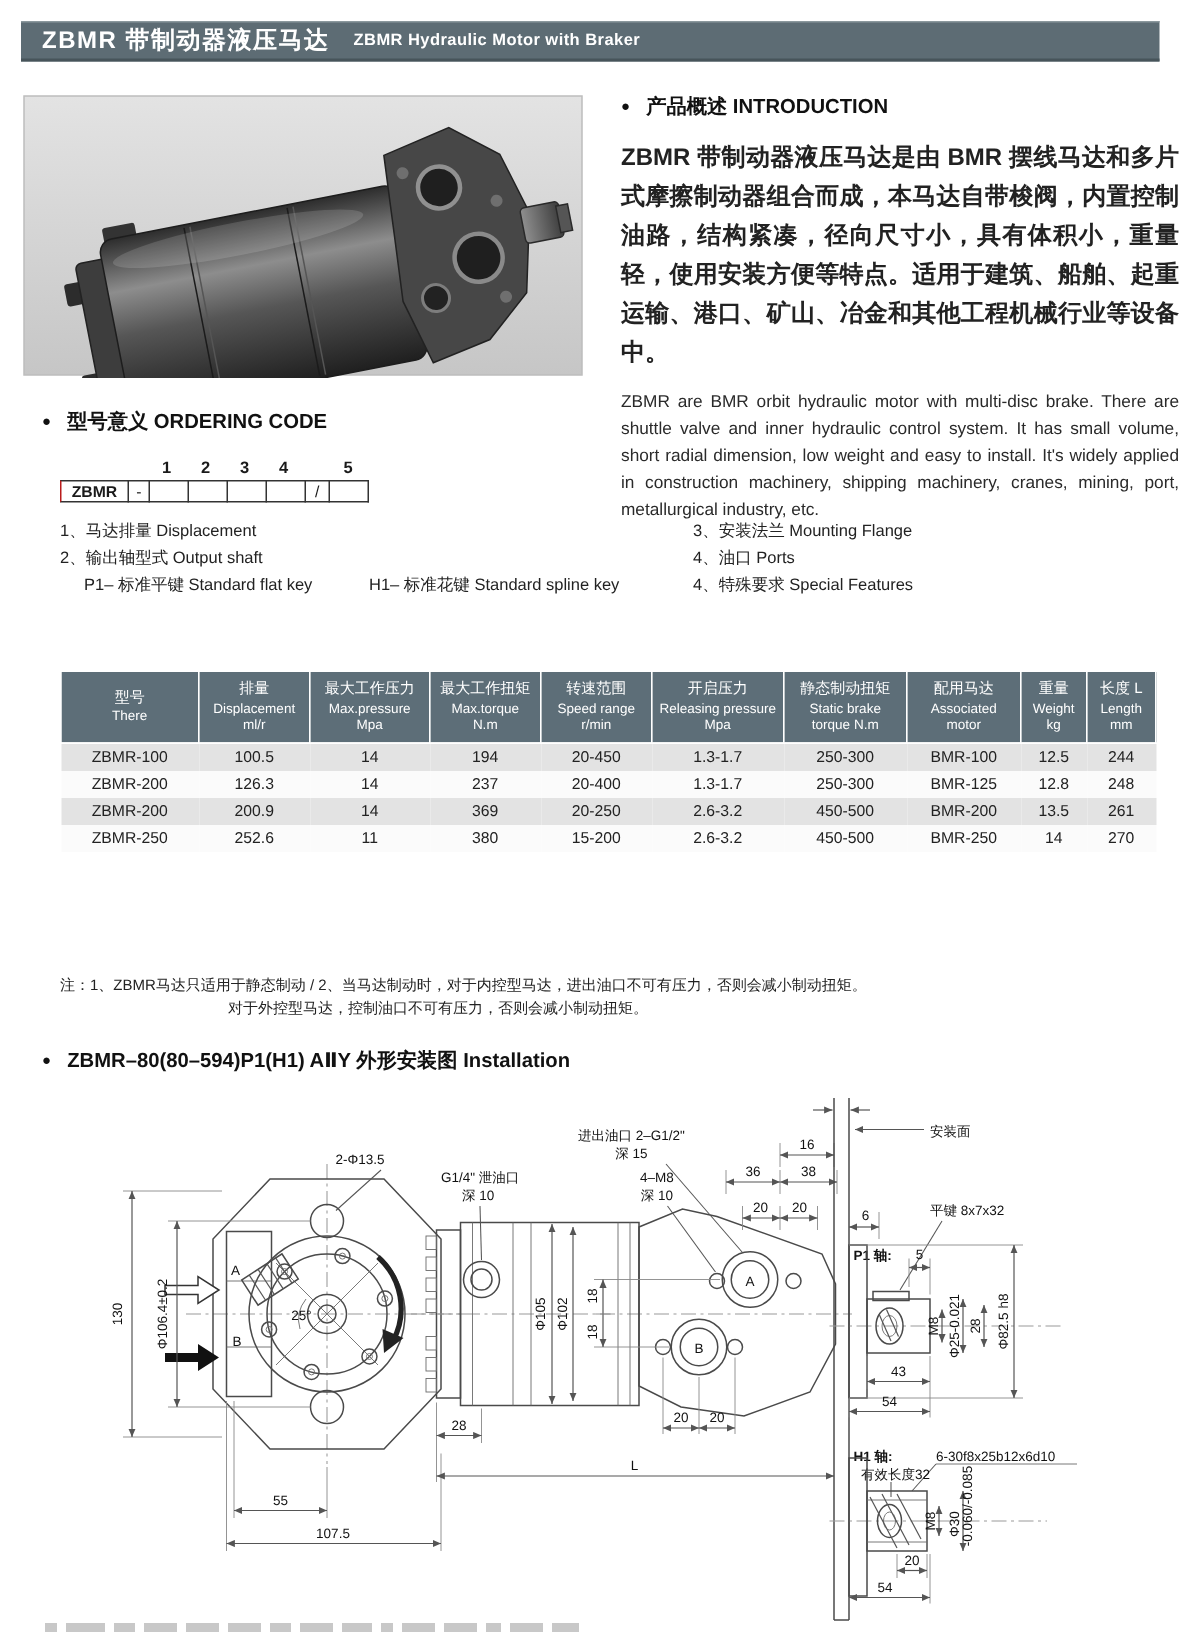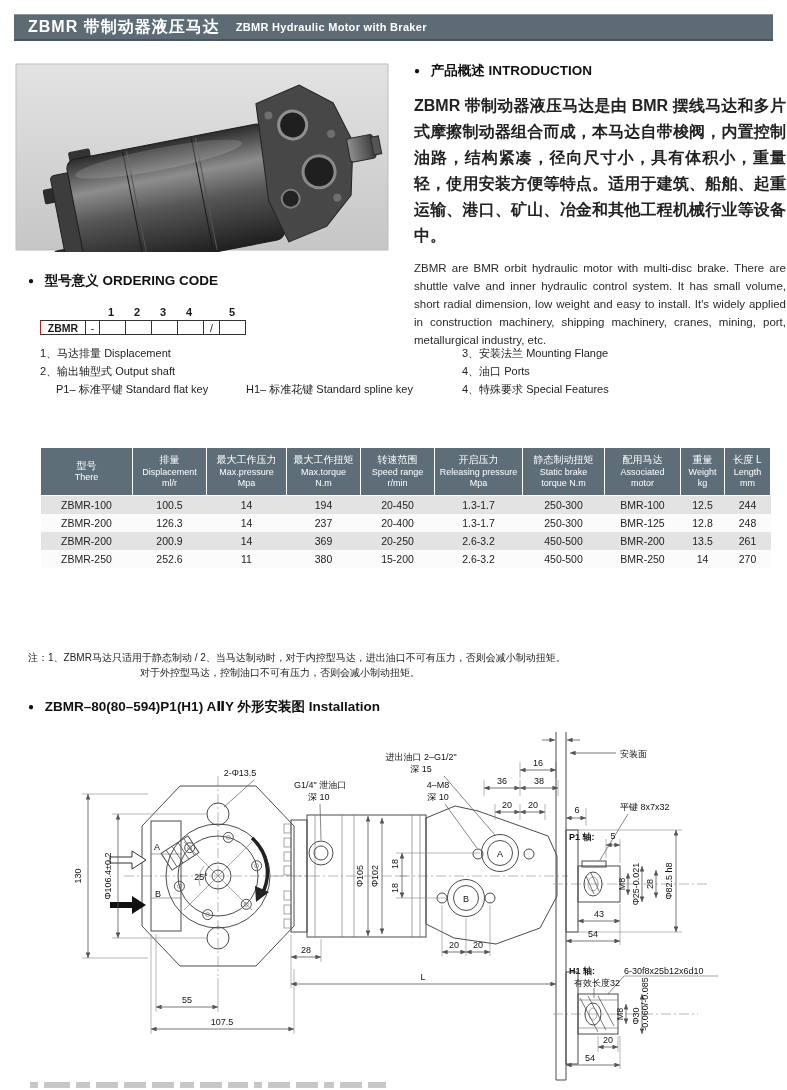--- a/index.html
+++ b/index.html
@@ -39,21 +39,21 @@
   table.tech { position:absolute; left:40px; top:447px; width:730px; border-collapse:collapse; table-layout:fixed; }
   table.tech th { background:#5d6e78; color:#fff; border:1px solid #fff; font-weight:normal;
                   padding:5px 1px; vertical-align:middle; }
   table.tech th .h-zh { display:block; font-size:10px; line-height:1.35; }
   table.tech th .h-en { display:block; font-size:9px; line-height:1.3; }
   table.tech th .h-un { display:block; font-size:9px; line-height:1.3; }
   table.tech th .h-un:empty { display:none; }
   table.tech td { text-align:center; font-size:10.5px; padding:3px 1px; color:#222; }
   table.tech tbody tr:nth-child(odd) { background:#e3e3e3; }
   table.tech tbody tr:nth-child(even) { background:#fbfbfb; }
-  .tech-note { position:absolute; left:28px; top:650px; font-size:10px; line-height:1.5; color:#222; }
+  .tech-note { position:absolute; left:40px; top:650px; font-size:10px; line-height:1.5; color:#222; }
   .tech-note .l2 { margin-left:112px; }
 
   
   .install-head { position:absolute; left:28px; top:698px; }
   .drawing { position:absolute; left:8px; top:726px; width:772px; height:362px; }
   .drawing text { font-family:"Liberation Sans","DejaVu Sans",sans-serif; font-size:9px; fill:#111; }
   .t-c { text-anchor:middle; }
   .d-line { stroke:#4a4a4a; stroke-width:1; fill:none; }
   .d-thin { stroke:#6a6a6a; stroke-width:.6; fill:none; }
   .d-cl   { stroke:#999; stroke-width:.7; stroke-dasharray:10 3 2 3; fill:none; }

